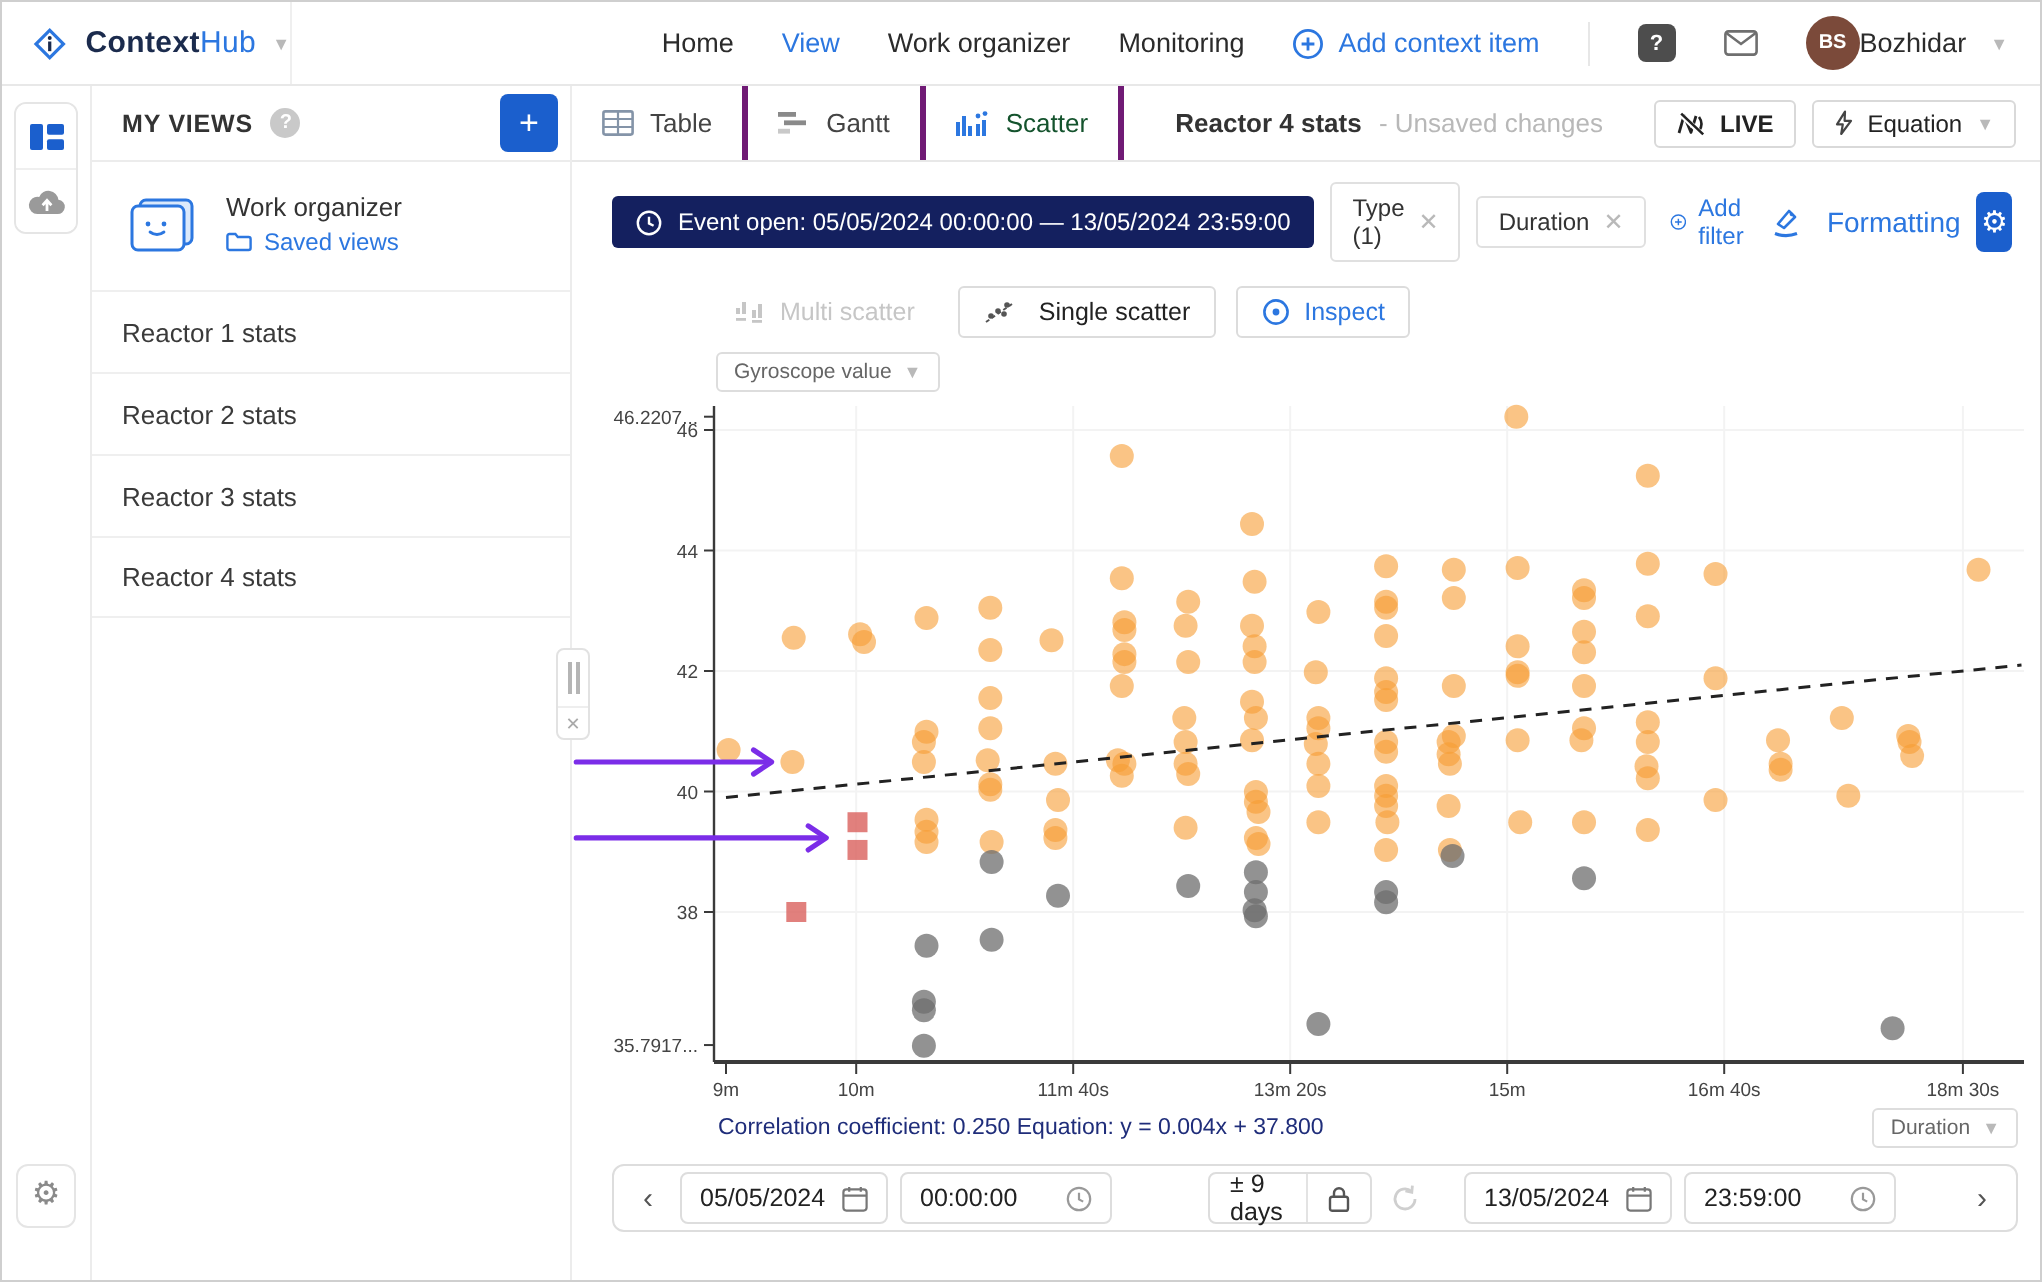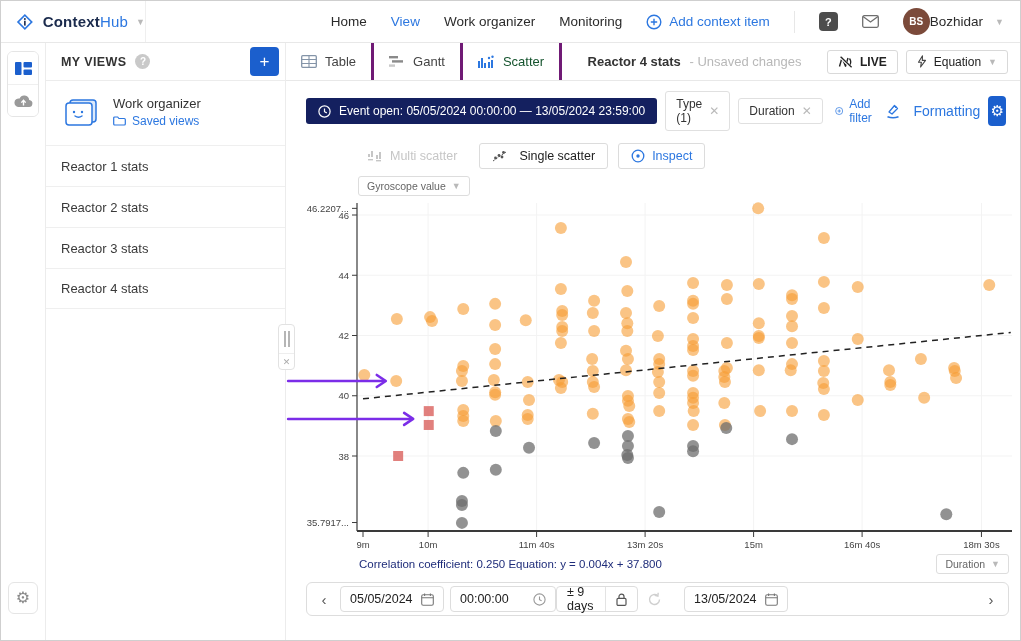--- a/index.html
+++ b/index.html
@@ -103,21 +103,21 @@
   .corr-text { font-size:11.5px; color:#1f2d7a; }
 
   
   .timebar { margin:6px 11px 0 20px; height:34px; border:1px solid #ddd; border-radius:6px;
              display:flex; align-items:center; padding:0 6px; }
   .tb-nav { border:none; background:none; color:#555; font-size:15px; width:22px; cursor:pointer; }
   .tb-field { display:flex; align-items:center; justify-content:space-between; border:1px solid #ddd;
               border-radius:4px; height:26px; padding:0 9px; font-size:12.5px; color:#222; background:#fff; cursor:pointer; }
   .tb-date { width:104px; margin-left:5px; }
   .tb-time { width:106px; margin-left:6px; }
-  .tb-range { width:82px; padding:0; }
+  .tb-range { width:82px; margin-left:48px; padding:0; }
   .tb-range span { padding:0 10px; font-size:12.5px; }
   .tb-lock { border-left:1px solid #e3e3e3; height:100%; display:flex; align-items:center; padding:0 7px; cursor:pointer; }
   .tb-reset { margin-left:9px; cursor:default; }
   .tb-date2 { margin-left:22px; }
   .tb-next { margin-left:auto; }
   svg { display:block; }
 </style>
 </head>
 <body>
 
@@ -573,16 +573,23 @@
         <path d="M12.5 7.5 a5 5 0 1 1 -1.8-3.85" fill="none" stroke="#cfcfcf" stroke-width="1.4"></path>
         <path d="M11.2 0.8 L10.9 4.1 L7.7 3.4" fill="none" stroke="#cfcfcf" stroke-width="1.4"></path>
       </svg>
       <div class="tb-field tb-date tb-date2">
         <span>13/05/2024</span>
         <svg width="13" height="13" viewBox="0 0 13 13">
           <rect x="0.7" y="1.7" width="11.6" height="10.6" rx="1.5" fill="none" stroke="#777" stroke-width="1.1"></rect>
           <path d="M0.7 4.8 h11.6 M3.6 0.5 v2.4 M9.4 0.5 v2.4" stroke="#777" stroke-width="1.1"></path>
         </svg>
       </div>
+      <div class="tb-field tb-time">
+        <span>23:59:00</span>
+        <svg width="13" height="13" viewBox="0 0 13 13">
+          <circle cx="6.5" cy="6.5" r="5.6" fill="none" stroke="#999" stroke-width="1.1"></circle>
+          <path d="M6.5 3.4 V6.7 L8.6 7.8" fill="none" stroke="#999" stroke-width="1.1"></path>
+        </svg>
+      </div>
       <button class="tb-nav tb-next">›</button>
     </div>
   </main>
 </div>
 
 </body></html>

